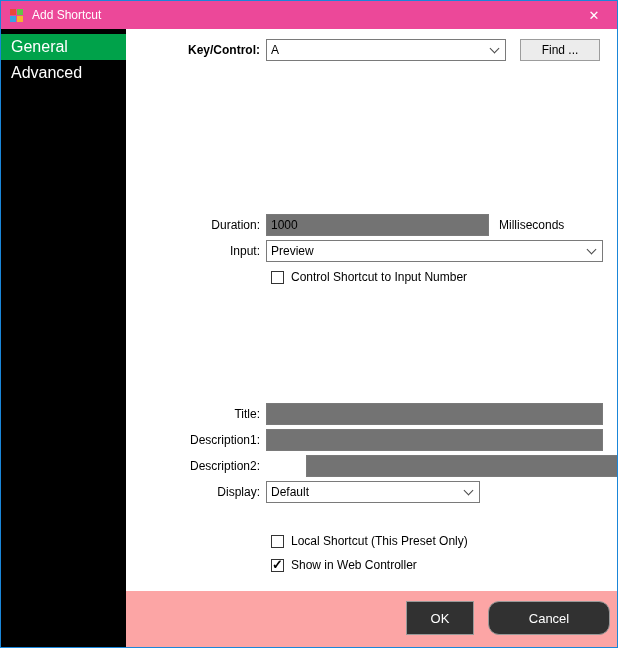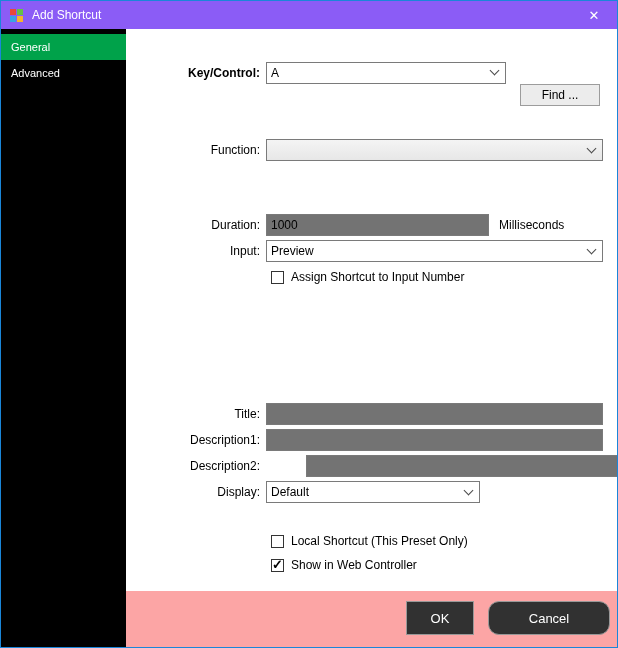--- a/index.html
+++ b/index.html
@@ -14,21 +14,21 @@
     position: relative;
     width: 618px;
     height: 648px;
     background: #fff;
     border: 1px solid #1a86d9;
     overflow: hidden;
   }
   
   .titlebar {
     position: absolute; top: 0; left: 0; right: 0; height: 28px;
-    background: #8b5cf6;
+    background: #ec4899;
     display: flex; align-items: center;
     color: #fff;
   }
   .app-icon {
     width: 13px; height: 13px; margin: 0 9px 0 9px;
     display: grid;
     grid-template-columns: 6px 6px; grid-template-rows: 6px 6px;
     gap: 1px;
   }
   .app-icon i { display: block; }
@@ -42,21 +42,21 @@
     display: flex; align-items: center; justify-content: center;
     font-size: 13px; cursor: default;
   }
   
   .sidebar {
     position: absolute; top: 28px; left: 0; width: 125px; height: 620px;
     background: #000; padding-top: 5px;
   }
   .sidebar-item {
     height: 26px; line-height: 26px; padding-left: 10px;
-    color: #fff; font-size: 11px; cursor: default;
+    color: #fff; font-size: 16px; cursor: default;
   }
   .sidebar-item.on { background: #00a24a; }
   
   .main {
     position: absolute; top: 28px; left: 125px; width: 493px; height: 564px;
     background: #fff;
     padding-left: 36px;
   }
   .row { position: absolute; left: 0; display: flex; align-items: center; }
   .lbl { width: 140px; text-align: right; padding-right: 6px; flex: none; }
@@ -73,21 +73,21 @@
   }
   .combo.gray { background: linear-gradient(#f4f4f4, #e7e7e7); }
   .tinput {
     height: 22px; border: 1px solid #7a7a7a; padding: 0 4px;
     font: inherit; flex: none; background: #737373;
   }
   .suffix { margin-left: 10px; }
   .find-btn {
     width: 80px; height: 22px; margin-left: 14px; flex: none;
     background: #ececec; border: 1px solid #9c9c9c;
-    font: inherit; cursor: default; margin-top: 45px;
+    font: inherit; cursor: default;
   }
   .cbrow { position: absolute; left: 145px; display: flex; align-items: center; height: 16px; }
   .checkbox {
     width: 13px; height: 13px; flex: none;
     border: 1px solid #333; background: #fff;
     margin-right: 7px; position: relative;
   }
   .checkbox.on::after {
     content: "✓";
     position: absolute; left: 0px; top: -3px;
@@ -130,45 +130,38 @@
 
     <div class="row" style="top:10px;">
       <span class="lbl bold">Key/Control:</span>
       <div class="combo" style="width:240px;">
         <span class="val">A</span>
         <span class="chev"></span>
       </div>
       <button class="find-btn">Find ...</button>
     </div>
 
-    <div class="row" style="top:110px;">
-      <span class="lbl">Function:</span>
-      <div class="combo gray" style="width:337px;">
-        <span class="val"></span>
-        <span class="chev"></span>
-      </div>
-    </div>
 
     <div class="row" style="top:185px;">
       <span class="lbl">Duration:</span>
       <input class="tinput" style="width: 223px;" value="1000">
       <span class="suffix">Milliseconds</span>
     </div>
 
     <div class="row" style="top:211px;">
       <span class="lbl">Input:</span>
       <div class="combo" style="width:337px;">
         <span class="val">Preview</span>
         <span class="chev"></span>
       </div>
     </div>
 
     <div class="cbrow" style="top:240px;">
       <span class="checkbox"></span>
-      <span>Assign Shortcut to Input Number</span>
+      <span>Control Shortcut to Input Number</span>
     </div>
 
     <div class="row" style="top:374px;">
       <span class="lbl">Title:</span>
       <input class="tinput" style="width: 337px;" value="">
     </div>
 
     <div class="row" style="top:400px;">
       <span class="lbl">Description1:</span>
       <input class="tinput" style="width: 337px;" value="">

